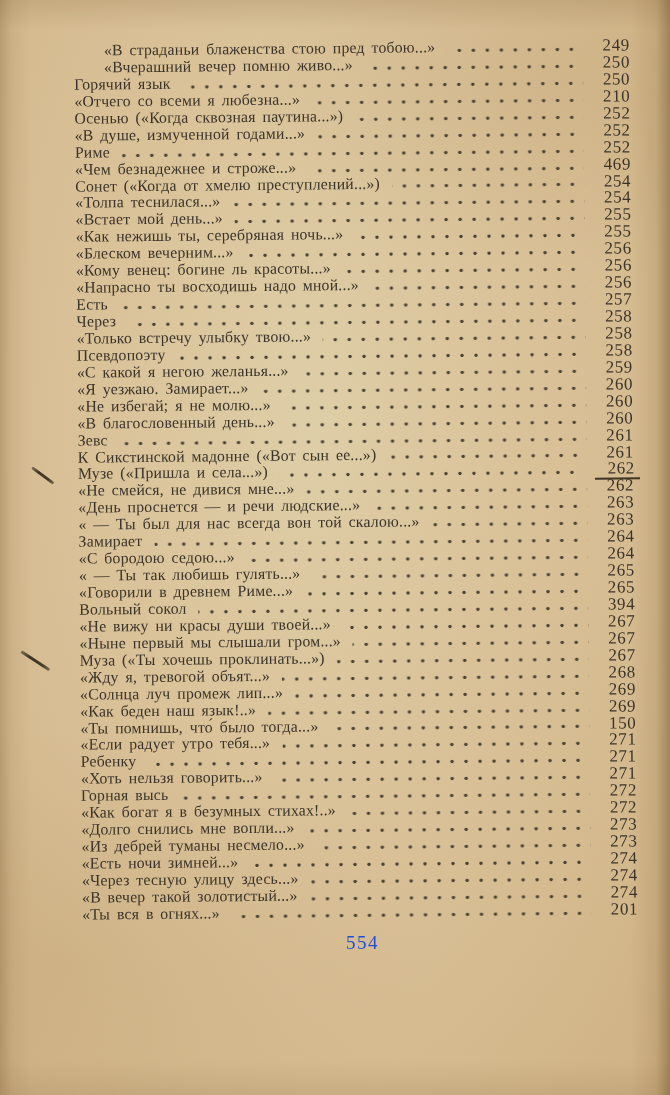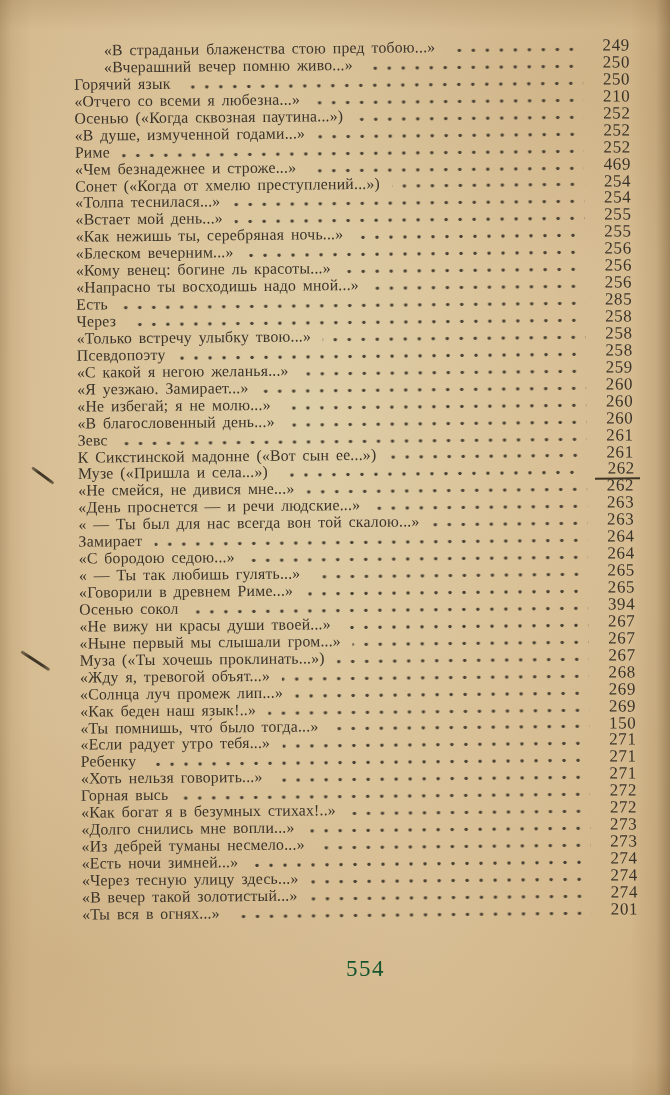--- a/index.html
+++ b/index.html
@@ -38,22 +38,22 @@
   }
   .pagenum{
     flex:0 0 auto; min-width:36px; text-align:right;
     font-size:17px; letter-spacing:0.6px;
   }
   .pagenum.u{
     border-bottom:2.2px solid #3e3524;
     padding:0 5px 0 4px; margin-right:-6px;
   }
   .footer{
-    position:absolute; left:346px; top:956px;
-    font-size:23px; letter-spacing:1.5px; color:#14532d;
+    position:absolute; left:346px; top:932px;
+    font-size:19px; letter-spacing:1.5px; color:#1d4ed8;
   }
   .pencil-mark{
     position:absolute; border-radius:2px;
     background:linear-gradient(90deg, rgba(62,53,38,0.55), #3e3526 30%, #453b2a 75%, rgba(62,53,38,0.6));
     transform-origin:left center;
   }
   .mark-1{ left:32px; top:466px; width:27px; height:2.8px; transform:rotate(36.5deg); }
   .mark-2{ left:21px; top:650px; width:34px; height:3.2px; transform:rotate(33deg); }
 </style>
 </head>
@@ -146,21 +146,21 @@
 
   <div class="row">
     <span class="title">«Напрасно ты восходишь надо мной...»</span>
     <span class="leader"></span>
     <span class="pagenum">256</span>
   </div>
 
   <div class="row">
     <span class="title">Есть</span>
     <span class="leader"></span>
-    <span class="pagenum">285</span>
+    <span class="pagenum">257</span>
   </div>
 
   <div class="row">
     <span class="title">Через</span>
     <span class="leader"></span>
     <span class="pagenum">258</span>
   </div>
 
   <div class="row">
     <span class="title">«Только встречу улыбку твою...»</span>
@@ -252,21 +252,21 @@
     <span class="pagenum">265</span>
   </div>
 
   <div class="row">
     <span class="title">«Говорили в древнем Риме...»</span>
     <span class="leader"></span>
     <span class="pagenum">265</span>
   </div>
 
   <div class="row">
-    <span class="title">Осенью сокол</span>
+    <span class="title">Вольный сокол</span>
     <span class="leader"></span>
     <span class="pagenum">394</span>
   </div>
 
   <div class="row">
     <span class="title">«Не вижу ни красы души твоей...»</span>
     <span class="leader"></span>
     <span class="pagenum">267</span>
   </div>
 

